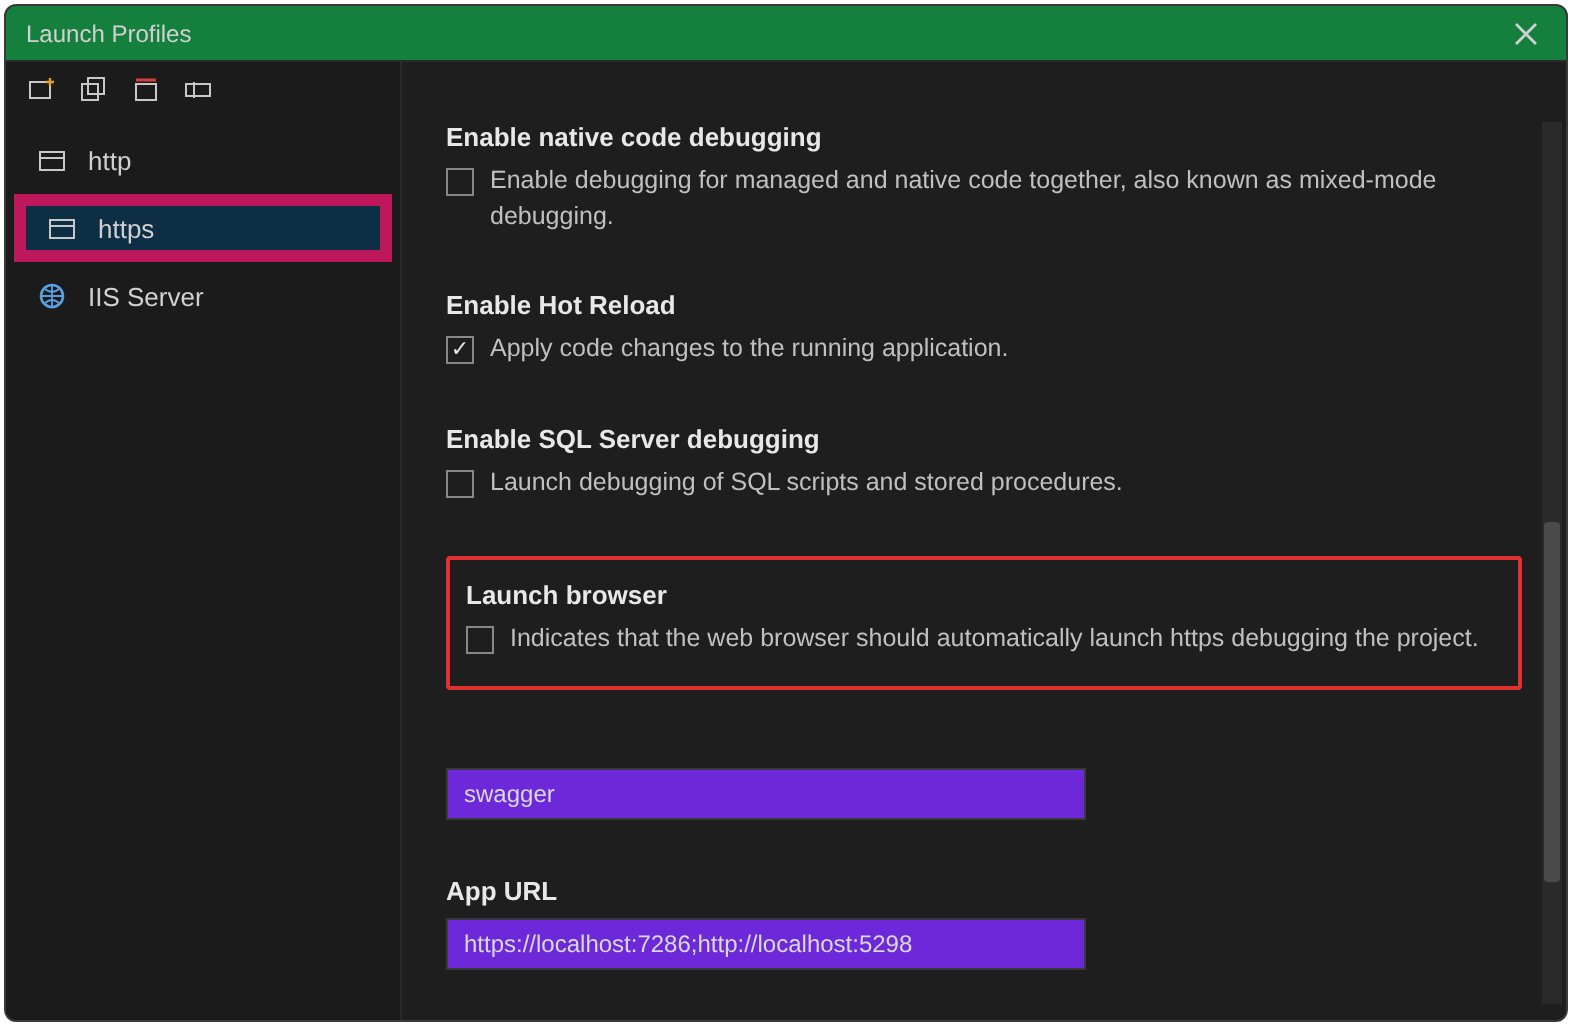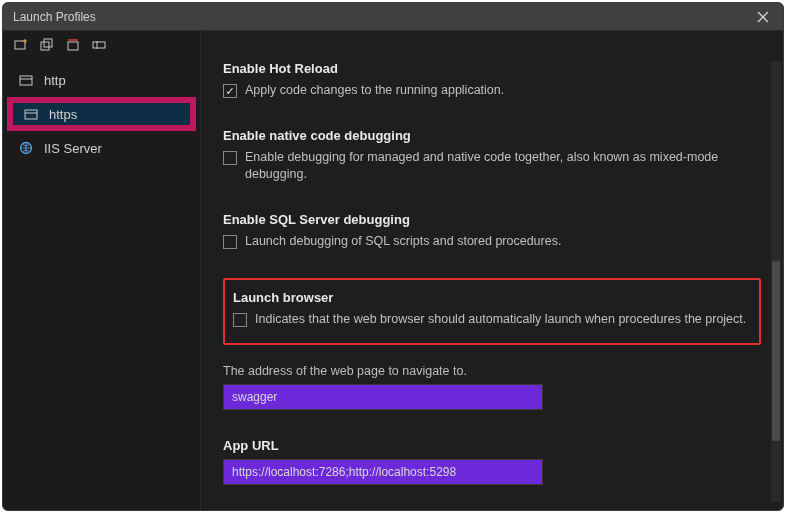--- a/index.html
+++ b/index.html
@@ -22,21 +22,21 @@
     display: flex;
     flex-direction: column;
     position: relative;
     overflow: hidden;
   }
   .titlebar {
     height: 28px;
     display: flex;
     align-items: center;
     padding: 0 10px;
-    background: #404040;
+    background: #15803d;
     color: #d0d0d0;
     font-size: 12px;
     border-bottom: 1px solid #2a2a2a;
   }
   .titlebar .title { flex: 1; }
   .titlebar .close {
     width: 20px; height: 20px;
     display: flex; align-items: center; justify-content: center;
     cursor: pointer;
     font-size: 14px;
@@ -129,21 +129,21 @@
     line-height: 1.4;
   }
   .subdesc {
     color: #bdbdbd;
     font-size: 12.5px;
     margin-bottom: 6px;
   }
   .highlight-box {
     border: 2px solid #e03030;
     padding: 10px 8px 14px 8px;
-    margin-bottom: 19px;
+    margin-bottom: 39px;
     border-radius: 2px;
   }
   .input-field {
     width: 320px;
     height: 26px;
     background: #6d28d9;
     color: #d8d8d8;
     border: 1px solid #3a3a3a;
     padding: 0 8px;
     font-size: 12px;
@@ -233,53 +233,52 @@
                 <path d="M2 7 h10 M7 2 v10 M3.5 3.5 q3.5 3 7 0 M3.5 10.5 q3.5 -3 7 0" stroke="#5aa0e0" stroke-width="0.9" fill="none"></path>
               </svg>
           </span>
           <span>IIS Server</span>
         </div>
       </div>
     </div>
 
     <div class="content">
       <div class="section">
+        <div class="section-title">Enable native code debugging</div>
+        <div class="row-check">
+          <div class="check"></div>
+          <div class="desc">Enable debugging for managed and native code together, also known as mixed-mode debugging.</div>
+        </div>
+      </div>
+
+      <div class="section">
         <div class="section-title">Enable Hot Reload</div>
         <div class="row-check">
           <div class="check checked"></div>
           <div class="desc">Apply code changes to the running application.</div>
         </div>
       </div>
 
       <div class="section">
-        <div class="section-title">Enable native code debugging</div>
-        <div class="row-check">
-          <div class="check"></div>
-          <div class="desc">Enable debugging for managed and native code together, also known as mixed-mode debugging.</div>
-        </div>
-      </div>
-
-      <div class="section">
         <div class="section-title">Enable SQL Server debugging</div>
         <div class="row-check">
           <div class="check"></div>
           <div class="desc">Launch debugging of SQL scripts and stored procedures.</div>
         </div>
       </div>
 
       <div class="highlight-box">
         <div class="section-title">Launch browser</div>
         <div class="row-check">
           <div class="check"></div>
-          <div class="desc">Indicates that the web browser should automatically launch when procedures the project.</div>
-        </div>
-      </div>
-
-      <div class="section">
-        <div class="subdesc">The address of the web page to navigate to.</div>
+          <div class="desc">Indicates that the web browser should automatically launch https debugging the project.</div>
+        </div>
+      </div>
+
+      <div class="section">
         <input class="input-field" value="swagger" style="">
       </div>
 
       <div class="section">
         <div class="section-title">App URL</div>
         <input class="input-field" value="https://localhost:7286;http://localhost:5298" style="">
       </div>
     </div>
 
     <div class="scrollbar">

